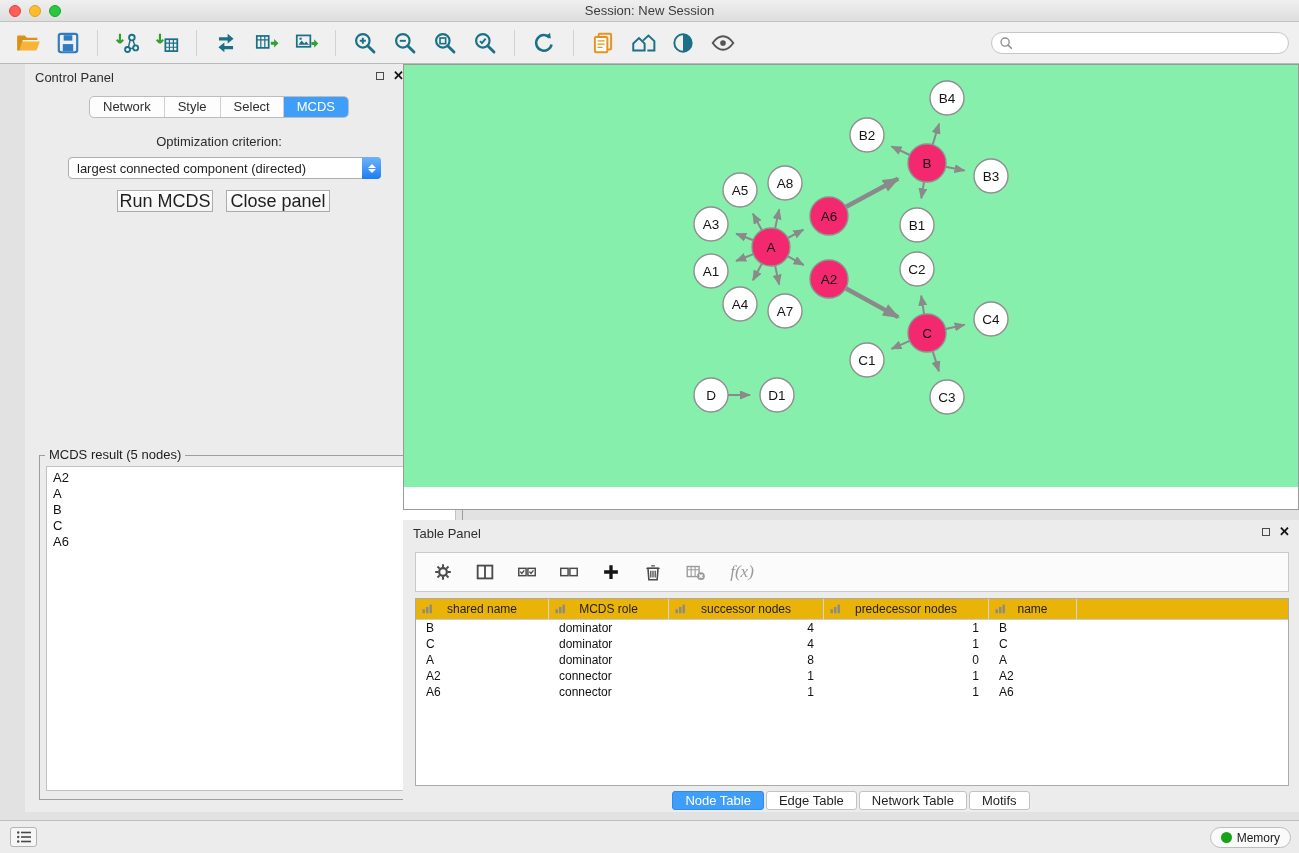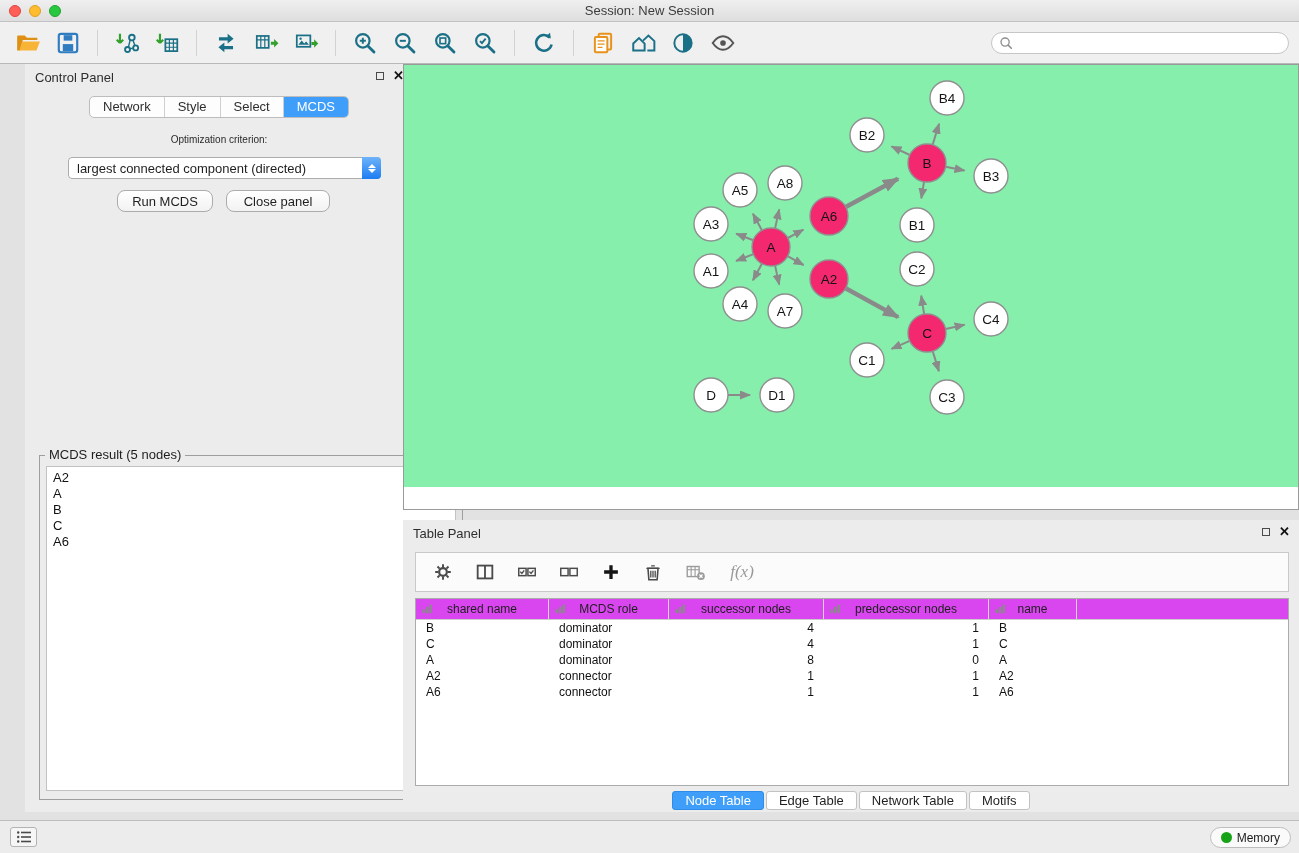--- a/index.html
+++ b/index.html
@@ -36,32 +36,32 @@
   .panel-header{position:relative;height:26px;}
   .panel-title{position:absolute;left:10px;top:6px;font-size:13px;color:#2E2E2E;}
   .panel-controls{position:absolute;right:9px;top:6px;display:flex;gap:9px;align-items:center;}
   .float-glyph{width:8px;height:8px;border:1.5px solid #4A4A4A;display:inline-block;background:transparent;padding:0;}
   .close-glyph{border:none;background:transparent;font-size:13px;font-weight:bold;color:#111;padding:0;line-height:12px;}
   .seg-tabs{position:absolute;left:50%;transform:translateX(-50%);top:32px;display:flex;
     border:1px solid #BDBDBD;border-radius:5px;overflow:hidden;background:#FDFDFD;height:20px;}
   .seg{padding:0 13px;font-size:13px;line-height:20px;color:#2E2E2E;border-right:1px solid #CFCFCF;white-space:nowrap;}
   .seg:last-child{border-right:none;}
   .seg.active{background:#3E9EF9;color:#fff;}
-  .opt-label{position:absolute;top:70px;width:100%;text-align:center;font-size:10px;color:#2A2A2A;}
+  .opt-label{position:absolute;top:70px;width:100%;text-align:center;font-size:13px;color:#2A2A2A;}
   .dropdown{position:absolute;left:43px;top:93px;width:313px;height:22px;background:#fff;
     border:1px solid #ACACAC;border-radius:4px;box-sizing:border-box;font-size:13px;color:#1F1F1F;}
   .dropdown .dd-text{position:absolute;left:8px;top:2px;line-height:17px;white-space:nowrap;}
   .dd-stepper{position:absolute;right:-1px;top:-1px;width:19px;height:22px;
     background:linear-gradient(#6FB3F9,#1C7CF2);border-radius:0 4px 4px 0;
     display:flex;flex-direction:column;align-items:center;justify-content:center;gap:1px;}
   .dd-chev{width:0;height:0;border-left:4px solid transparent;border-right:4px solid transparent;}
   .dd-chev.up{border-bottom:4px solid #fff;}
   .dd-chev.down{border-top:4px solid #fff;}
   .cp-btn{position:absolute;height:22px;background:linear-gradient(#FFFFFF,#F2F2F2);
-    border:1px solid #ACACAC;border-radius:8px;font-size:13px;color:#1F1F1F;box-sizing:border-box;padding:0;}
+    border:1px solid #ACACAC;border-radius:0;font-size:18px;color:#1F1F1F;box-sizing:border-box;padding:0;}
   .run-btn{left:92px;top:126px;width:96px;}
   .closep-btn{left:201px;top:126px;width:104px;}
   .result-box{position:absolute;left:14px;top:391px;width:424px;height:345px;
     border:1px solid #9E9E9E;box-sizing:border-box;}
   .result-legend{position:absolute;top:-9px;left:5px;background:#ECECEC;padding:0 4px;font-size:13px;color:#1D1D1D;}
   .result-list{position:absolute;left:6px;right:6px;top:10px;bottom:8px;background:#fff;
     border:1px solid #C2C2C2;font-size:13px;color:#111;padding:3px 6px;box-sizing:border-box;overflow:hidden;}
   .result-item{line-height:16px;}
   
   .net-window{position:absolute;left:403px;top:0;width:896px;height:446px;
@@ -73,21 +73,21 @@
   .net-canvas svg text{pointer-events:none;}
   
   .table-panel{position:absolute;left:403px;top:456px;width:896px;height:292px;background:#ECECEC;}
   .tp-toolbar{position:absolute;left:12px;right:10px;top:32px;height:40px;background:#FBFBFB;
     border:1px solid #C9C9C9;display:flex;align-items:center;gap:16px;padding:0 14px;box-sizing:border-box;}
   .tp-icon{width:26px;height:26px;display:flex;align-items:center;justify-content:center;
     border:none;background:transparent;padding:0;}
   .fx-label{font-family:"Liberation Serif",serif;font-style:italic;font-size:17px;color:#9A9A9A;}
   .table-box{position:absolute;left:12px;right:10px;top:78px;height:188px;background:#fff;
     border:1px solid #ABABAB;box-sizing:border-box;overflow:hidden;}
-  .thead{display:flex;height:20px;background:#d946ef;border-bottom:1px solid #CCCCCC;font-size:12px;color:#1F1F1F;}
+  .thead{display:flex;height:20px;background:#eab308;border-bottom:1px solid #CCCCCC;font-size:12px;color:#1F1F1F;}
   .th{position:relative;display:flex;align-items:center;justify-content:center;
     border-right:1px solid #D6D6D6;box-sizing:border-box;}
   .th .sort{position:absolute;left:6px;top:4px;}
   .th-fill{flex:1;}
   .trow{display:flex;height:16px;font-size:12px;color:#111;align-items:center;}
   .td{box-sizing:border-box;padding:0 10px;white-space:nowrap;overflow:hidden;}
   .bottom-tabs{position:absolute;left:0;right:0;top:271px;display:flex;justify-content:center;gap:2px;}
   .btab{height:19px;line-height:17px;padding:0 12px;font-size:13px;background:#fff;
     border:1px solid #C2C2C2;border-radius:3px;color:#1F1F1F;box-sizing:border-box;white-space:nowrap;}
   .btab.active{background:#3E9EF9;border-color:#2E8BE8;color:#fff;}

